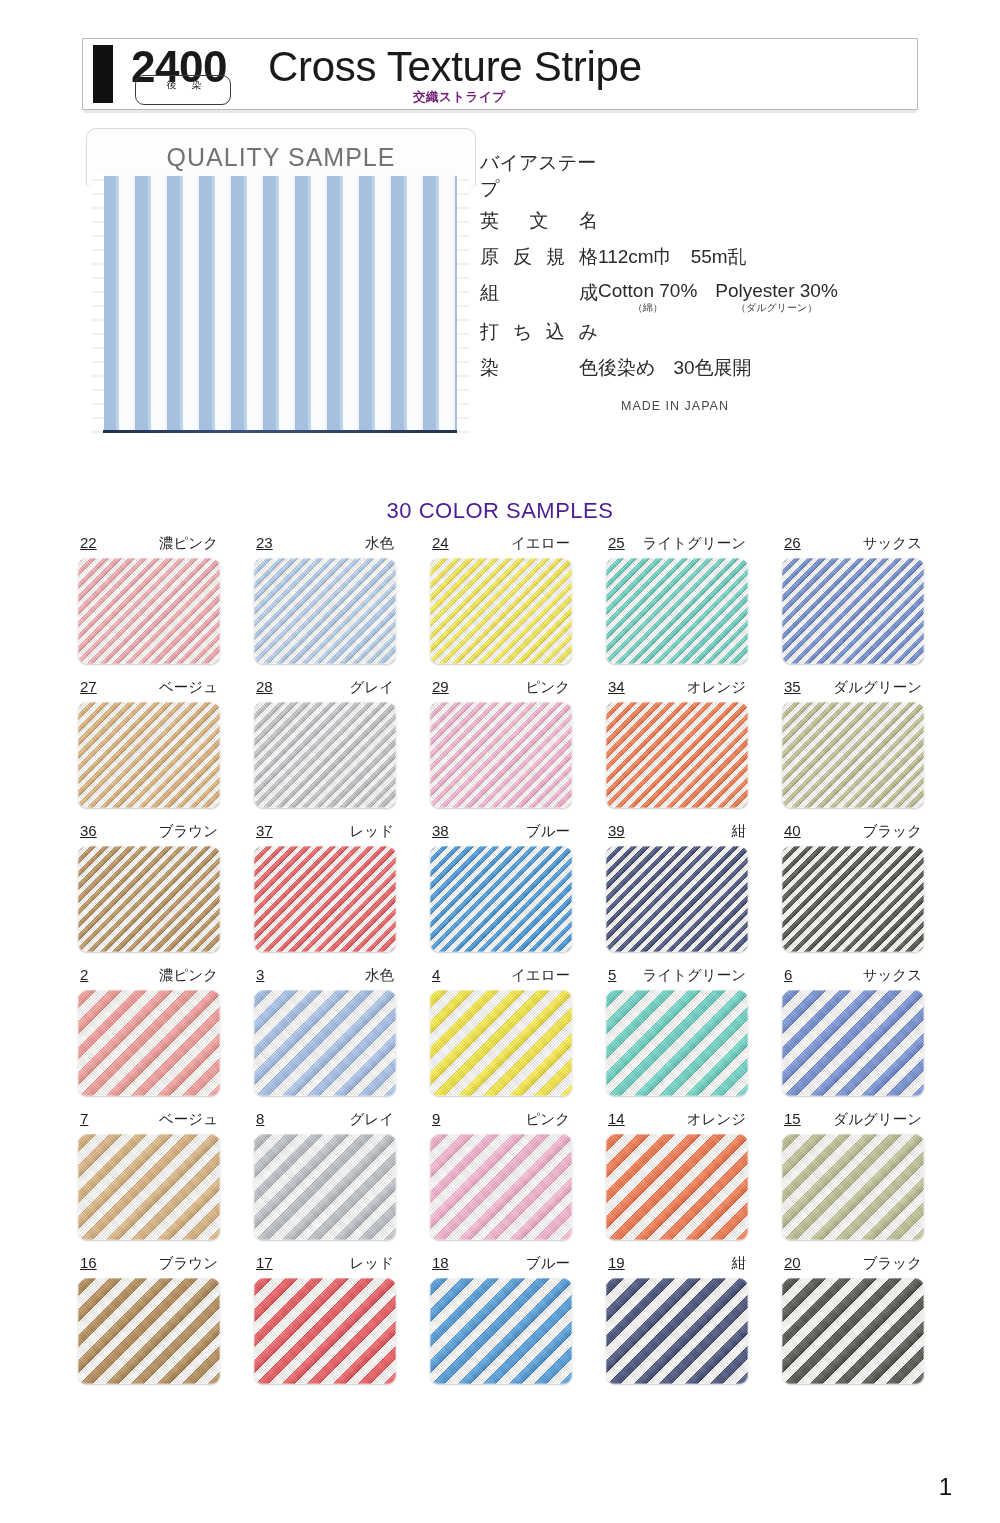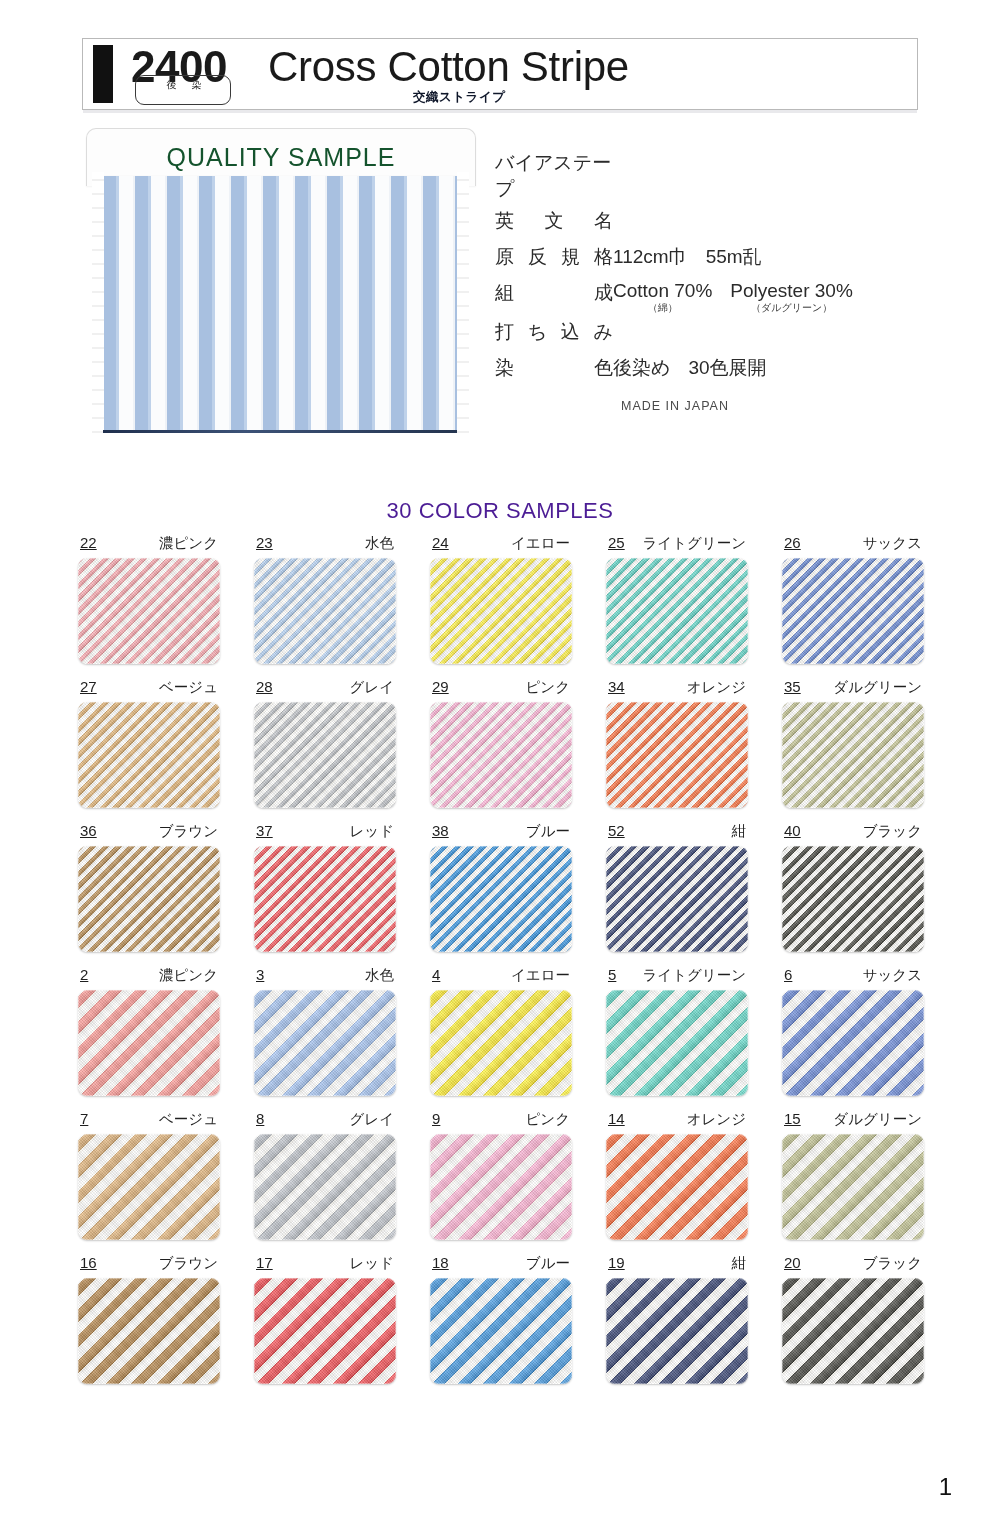--- a/index.html
+++ b/index.html
@@ -78,21 +78,21 @@
     color: #2a2a2a;
     box-sizing: border-box;
   }
   .header-subtitle {
     position: absolute;
     left: 330px;
     top: 50px;
     font-size: 12.5px;
     font-weight: 700;
     letter-spacing: 0.5px;
-    color: #0f172a;
+    color: #701a75;
     font-family: Liberation Serif, serif;
   }
 
   
   .sample-card {
     position: absolute;
     left: 86px;
     top: 128px;
     width: 390px;
     height: 58px;
@@ -103,21 +103,21 @@
     box-shadow: 0 1px 2px rgba(0,0,0,.05);
     box-sizing: border-box;
   }
   .sample-card-label {
     position: absolute;
     left: 0; right: 0;
     top: 14px;
     text-align: center;
     font-size: 25px;
     letter-spacing: 1px;
-    color: #14532d;
+    color: #737373;
     font-family: "Liberation Sans", sans-serif;
   }
   .swatch-big {
     position: absolute;
     left: 103px;
     top: 176px;
     width: 355px;
     height: 254px;
     background:
       repeating-linear-gradient(90deg,
@@ -164,21 +164,20 @@
     margin-bottom: 6px;
     min-height: 30px;
   }
   .spec-key {
     width: 118px;
     flex: none;
     display: flex;
     justify-content: space-between;
     letter-spacing: 0;
     font-size: 19px;
-    margin-left: 15px;
   }
   .spec-key.plain { display: block; }
   .spec-val {
     flex: 1;
     font-size: 19px;
   }
   .spec-val.center { text-align: center; }
   .spec-val .gap { display:inline-block; width: 18px; }
   .spec-made {
     text-align: center;
@@ -256,21 +255,21 @@
     font-size: 24px;
     color: #111;
   }
 </style>
 </head>
 <body>
 
 <div class="header-band">
   <div class="header-blackbar"></div>
   <div class="header-code">2400</div>
-  <div class="header-title">Cross Cotton Stripe</div>
+  <div class="header-title">Cross Texture Stripe</div>
   <div class="header-badge">後 染</div>
   <div class="header-subtitle">交織ストライプ</div>
 </div>
 
 <div class="sample-card">
   <div class="sample-card-label">QUALITY SAMPLE</div>
 </div>
 <div class="swatch-big">
   <div class="swatch-big-edge"></div>
 </div>
@@ -435,21 +434,21 @@
       </div>
       <div class="cell">
         <div class="cell-label">
           <span class="num">38</span>
           <span class="nm">ブルー</span>
         </div>
         <div class="cell-swatch" style="background: repeating-linear-gradient(45deg, rgba(0, 0, 0, 0.07) 0px, rgba(0, 0, 0, 0.07) 1px, rgba(255, 255, 255, 0.1) 1px, rgba(255, 255, 255, 0.1) 2px), repeating-linear-gradient(-45deg, rgba(0, 0, 0, 0.05) 0px, rgba(0, 0, 0, 0.05) 1px, rgba(255, 255, 255, 0.08) 1px, rgba(255, 255, 255, 0.08) 2px), repeating-linear-gradient(-45deg, rgb(41, 121, 186) 0px, rgb(63, 143, 208) 1px, rgb(89, 169, 234) 3.5px, rgb(63, 143, 208) 4.5px, rgb(253, 252, 248) 4.5px, rgb(255, 255, 255) 6.75px, rgb(246, 244, 238) 9px);"></div>
       </div>
       <div class="cell">
         <div class="cell-label">
-          <span class="num">52</span>
+          <span class="num">39</span>
           <span class="nm">紺</span>
         </div>
         <div class="cell-swatch" style="background: repeating-linear-gradient(45deg, rgba(0, 0, 0, 0.07) 0px, rgba(0, 0, 0, 0.07) 1px, rgba(255, 255, 255, 0.1) 1px, rgba(255, 255, 255, 0.1) 2px), repeating-linear-gradient(-45deg, rgba(0, 0, 0, 0.05) 0px, rgba(0, 0, 0, 0.05) 1px, rgba(255, 255, 255, 0.08) 1px, rgba(255, 255, 255, 0.08) 2px), repeating-linear-gradient(-45deg, rgb(41, 52, 92) 0px, rgb(63, 74, 114) 1px, rgb(89, 100, 140) 3.5px, rgb(63, 74, 114) 4.5px, rgb(253, 252, 248) 4.5px, rgb(255, 255, 255) 6.75px, rgb(246, 244, 238) 9px);"></div>
       </div>
       <div class="cell">
         <div class="cell-label">
           <span class="num">40</span>
           <span class="nm">ブラック</span>
         </div>
         <div class="cell-swatch" style="background: repeating-linear-gradient(45deg, rgba(0, 0, 0, 0.07) 0px, rgba(0, 0, 0, 0.07) 1px, rgba(255, 255, 255, 0.1) 1px, rgba(255, 255, 255, 0.1) 2px), repeating-linear-gradient(-45deg, rgba(0, 0, 0, 0.05) 0px, rgba(0, 0, 0, 0.05) 1px, rgba(255, 255, 255, 0.08) 1px, rgba(255, 255, 255, 0.08) 2px), repeating-linear-gradient(-45deg, rgb(53, 53, 47) 0px, rgb(75, 75, 69) 1px, rgb(101, 101, 95) 3.5px, rgb(75, 75, 69) 4.5px, rgb(253, 252, 248) 4.5px, rgb(255, 255, 255) 6.75px, rgb(246, 244, 238) 9px);"></div>

